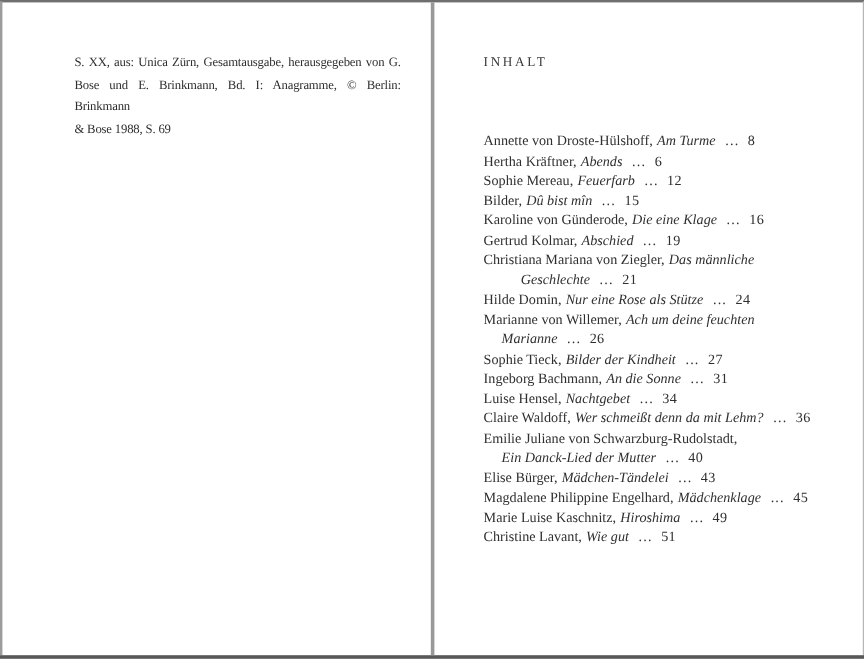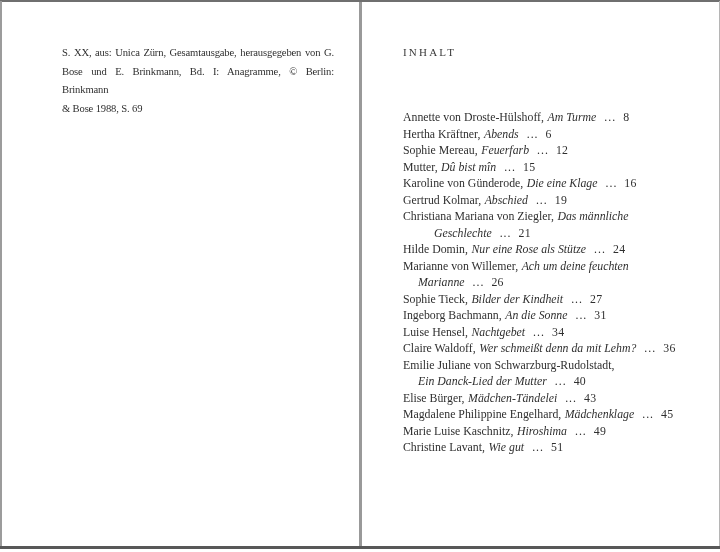--- a/index.html
+++ b/index.html
@@ -83,21 +83,21 @@
         <div class="colophon-line is-last">&amp; Bose 1988, S. 69</div>
       </div>
   </div>
 
   <div class="page page-right">
     <div class="heading">INHALT</div>
     <div class="toc">
         <div class="toc-line"><span class="toc-author">Annette von Droste-Hülshoff,</span><span class="toc-title">Am Turme</span><span class="toc-dots">...</span><span class="toc-page">8</span></div>
         <div class="toc-line"><span class="toc-author">Hertha Kräftner,</span><span class="toc-title">Abends</span><span class="toc-dots">...</span><span class="toc-page">6</span></div>
         <div class="toc-line"><span class="toc-author">Sophie Mereau,</span><span class="toc-title">Feuerfarb</span><span class="toc-dots">...</span><span class="toc-page">12</span></div>
-        <div class="toc-line"><span class="toc-author">Mutter,</span><span class="toc-title">Dû bist mîn</span><span class="toc-dots">...</span><span class="toc-page">15</span></div>
+        <div class="toc-line"><span class="toc-author">Bilder,</span><span class="toc-title">Dû bist mîn</span><span class="toc-dots">...</span><span class="toc-page">15</span></div>
         <div class="toc-line"><span class="toc-author">Karoline von Günderode,</span><span class="toc-title">Die eine Klage</span><span class="toc-dots">...</span><span class="toc-page">16</span></div>
         <div class="toc-line"><span class="toc-author">Gertrud Kolmar,</span><span class="toc-title">Abschied</span><span class="toc-dots">...</span><span class="toc-page">19</span></div>
         <div class="toc-line"><span class="toc-author">Christiana Mariana von Ziegler,</span><span class="toc-title">Das männliche</span></div>
         <div class="toc-line toc-wrap"><span class="toc-title" style="margin-left: 16px;">Geschlechte</span><span class="toc-dots">...</span><span class="toc-page">21</span></div>
         <div class="toc-line"><span class="toc-author">Hilde Domin,</span><span class="toc-title">Nur eine Rose als Stütze</span><span class="toc-dots">...</span><span class="toc-page">24</span></div>
         <div class="toc-line"><span class="toc-author">Marianne von Willemer,</span><span class="toc-title">Ach um deine feuchten</span></div>
         <div class="toc-line toc-wrap"><span class="toc-title" style="margin-left: 0px;">Marianne</span><span class="toc-dots">...</span><span class="toc-page">26</span></div>
         <div class="toc-line"><span class="toc-author">Sophie Tieck,</span><span class="toc-title">Bilder der Kindheit</span><span class="toc-dots">...</span><span class="toc-page">27</span></div>
         <div class="toc-line"><span class="toc-author">Ingeborg Bachmann,</span><span class="toc-title">An die Sonne</span><span class="toc-dots">...</span><span class="toc-page">31</span></div>
         <div class="toc-line"><span class="toc-author">Luise Hensel,</span><span class="toc-title">Nachtgebet</span><span class="toc-dots">...</span><span class="toc-page">34</span></div>

